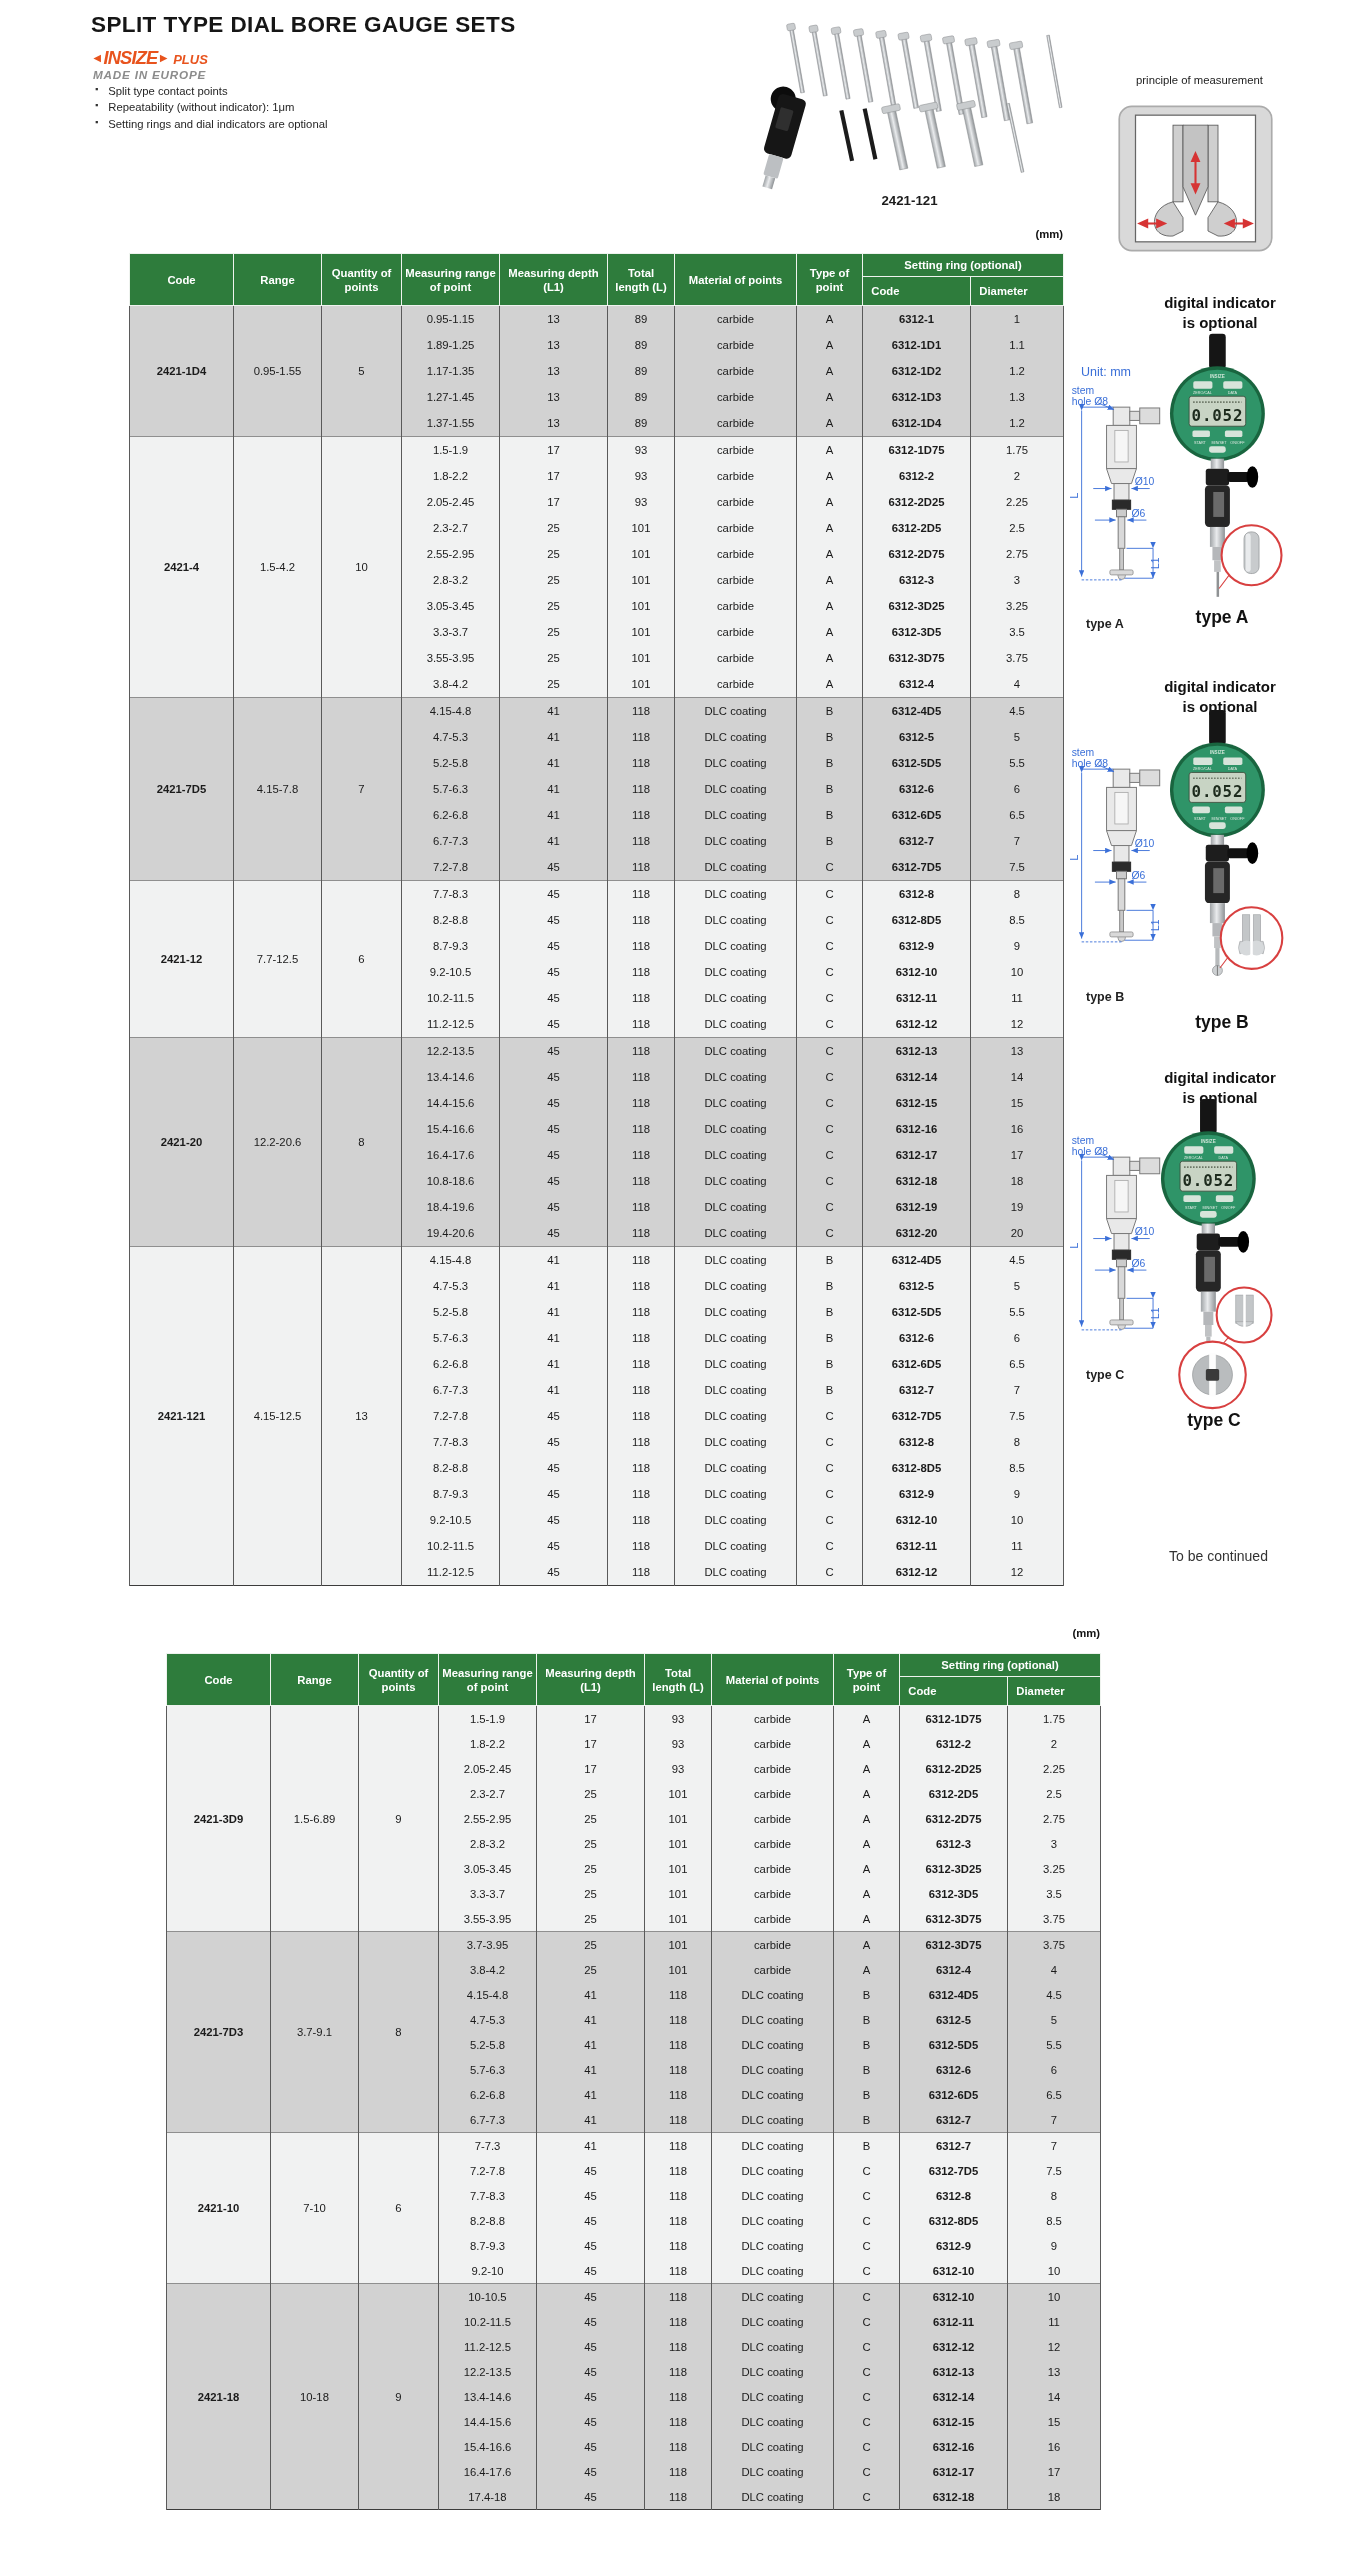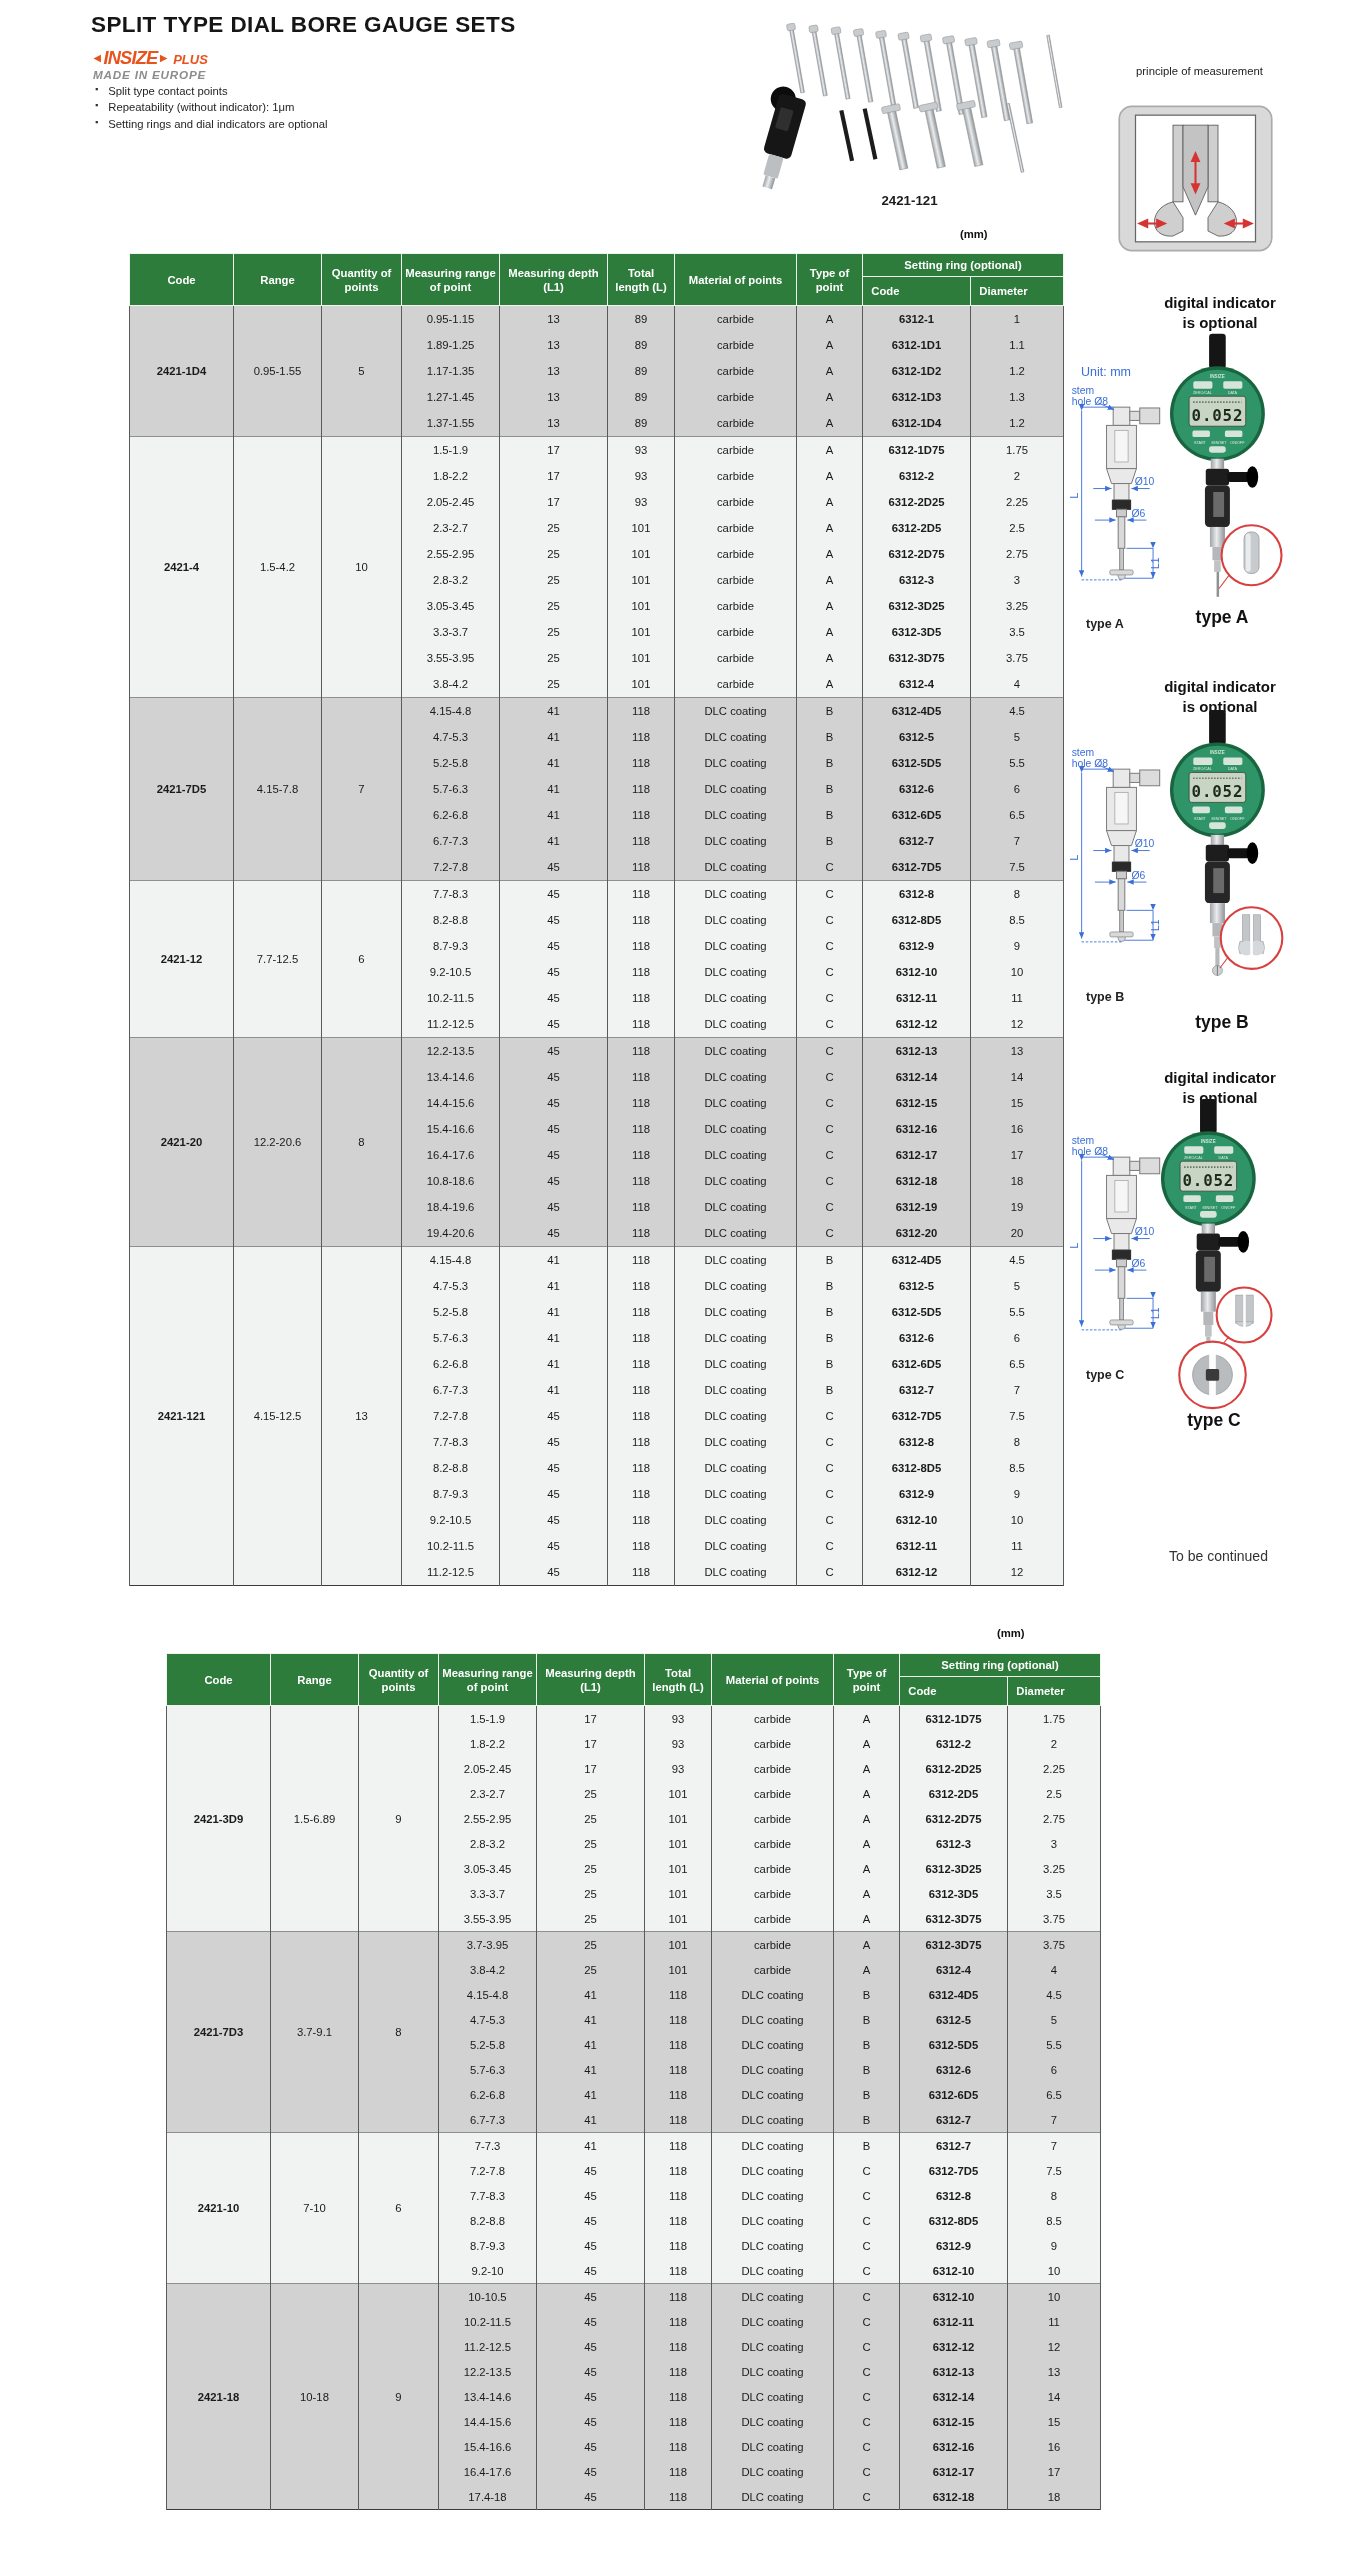--- a/index.html
+++ b/index.html
@@ -12,26 +12,26 @@
   #logo{left:48px;top:47px;font-style:italic;font-weight:bold;color:#e8531d;white-space:nowrap;}
   #logo .arrow{font-size:12.5px;vertical-align:1.7px;}
   #logo .word{font-size:18.3px;letter-spacing:-0.8px;}
   #logo .plus{font-size:13px;margin-left:3.3px;}
   #madein{left:50px;top:68px;font-size:11.7px;font-weight:bold;font-style:italic;color:#8c8c8c;letter-spacing:0.8px;}
   #features{left:52px;top:83px;width:483px;}
   .feat{position:relative;padding-left:13.3px;font-size:11.3px;line-height:1.45;color:#262626;white-space:pre-line;}
   .feat::before{content:"▪";position:absolute;left:0;top:0;font-size:9.2px;color:#333;}
 
   
-  .unit{font-size:11.3px;font-weight:bold;text-align:left;color:#111;}
+  .unit{font-size:11.3px;font-weight:bold;text-align:right;color:#111;}
   #unit1{left:917px;top:228px;width:103px;}
   #unit2{left:954px;top:1627px;width:103px;}
 
   
-  #principle-title{left:1069px;top:65px;width:175px;text-align:center;font-size:11.3px;color:#222;}
+  #principle-title{left:1069px;top:74px;width:175px;text-align:center;font-size:11.3px;color:#222;}
   #principle-box{left:1075px;top:105px;}
 
   
   table.spec{border-collapse:collapse;table-layout:fixed;background:#fff;
              border-bottom:1.7px solid #3c3c3c;}
   table.spec th{background:#2e7c3c;color:#fff;font-weight:bold;font-size:11.3px;
                 line-height:1.25;border:0.8px solid #eef3ee;padding:1.7px 2.5px;text-align:center;}
   table.spec th.sub{height:25px;text-align:left;padding-left:8.3px;}
   table.spec td{font-size:11.3px;text-align:center;padding:0 3.3px;
                 border-left:0.8px solid #5a5a5a;border-right:0.8px solid #5a5a5a;color:#1b1b1b;}

